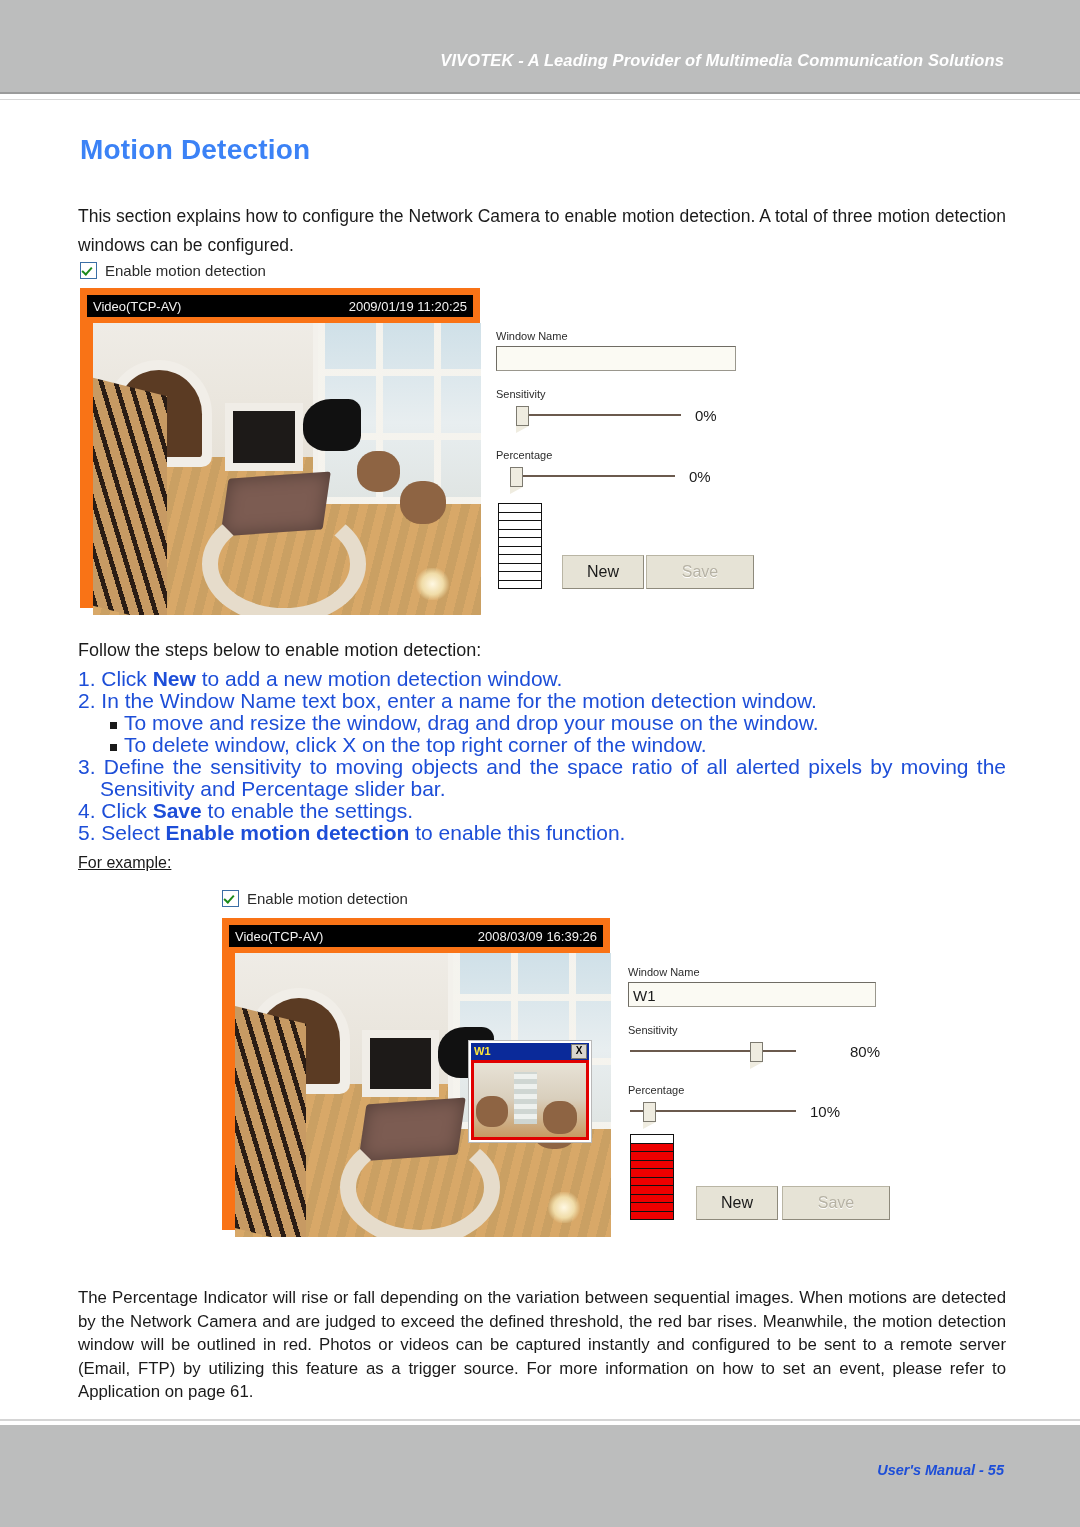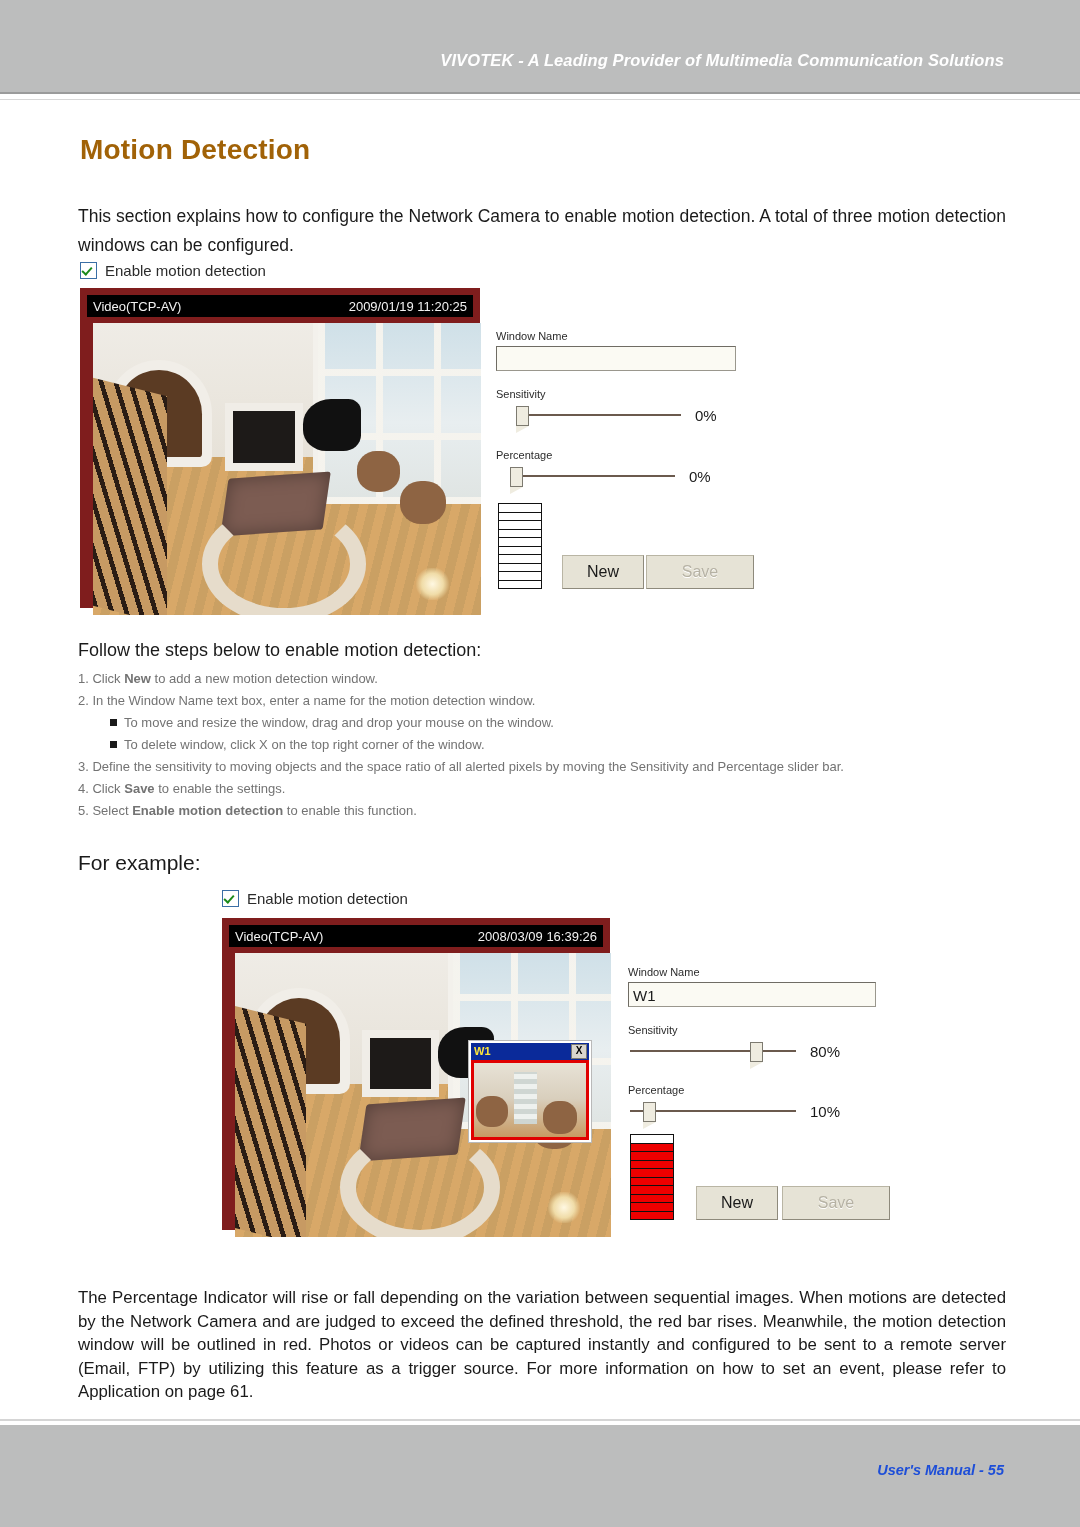--- a/index.html
+++ b/index.html
@@ -21,57 +21,57 @@
     color:#ffffff;font-style:italic;font-weight:bold;
     font-size:16.5px;letter-spacing:.1px;white-space:nowrap;
   }
   .hdr-rule{
     position:absolute;left:0;top:92px;width:1080px;height:5px;
     background:#ffffff;border-top:2px solid #9a9b9b;border-bottom:1px solid #d8d8d8;
   }
   
   .page-title{
     position:absolute;left:80px;top:134px;
-    font-size:28px;font-weight:bold;color:#a16207;letter-spacing:.2px;
+    font-size:28px;font-weight:bold;color:#3b82f6;letter-spacing:.2px;
   }
   
   .para{
     position:absolute;left:78px;width:928px;
     font-size:17.5px;color:#1a1a1a;line-height:29px;
     text-align:justify;
   }
   .para.nj{text-align:left;}
   .intro{top:202px;}
   .follow{top:636px;font-size:18px;}
-  .forex{top:848px;font-size:21px;}
+  .forex{top:848px;font-size:16px;text-decoration:underline;}
   .closing{top:1286px;line-height:23.5px;font-size:16.8px;}
   .steps{
     position:absolute;left:78px;width:928px;top:668px;
-    font-size:13px;color:#737373;
+    font-size:21px;color:#1d4ed8;
   }
   .step{display:block;line-height:22px;margin:0;padding:0;}
   .step-ind{padding-left:22px;text-indent:-22px;}
   .step-just{text-align:justify;text-indent:-22px;padding-left:22px;}
   .sub{padding-left:32px;text-indent:0;line-height:22px;}
   .bullet{display:inline-block;width:7px;height:7px;background:#1a1a1a;margin-right:7px;
           vertical-align:1px;}
   b{font-weight:bold;}
   
   .shot{position:absolute;}
   .chk-row{display:flex;align-items:center;gap:8px;}
   .chk-box{
     width:15px;height:15px;background:#ffffff;border:1px solid #3a6ea5;
     box-shadow:inset 0 0 0 1px #ffffff;position:relative;flex:0 0 auto;
   }
   .chk-box:after{
     content:"";position:absolute;left:3px;top:2px;width:4px;height:8px;
     border:solid #1a8a1a;border-width:0 2.4px 2.4px 0;transform:rotate(42deg);
   }
   .chk-lbl{font-size:15px;color:#2b2b2b;white-space:nowrap;}
-  .vid{position:relative;background:#7f1d1d;padding:13px;box-sizing:border-box;}
+  .vid{position:relative;background:#f97316;padding:13px;box-sizing:border-box;}
   .vid-bar{
     height:22px;background:#000000;color:#f2f2f2;font-size:13px;
     display:flex;align-items:center;justify-content:space-between;
     padding:0 6px;box-sizing:border-box;
     margin:-6px -6px 0 -6px;
   }
   .vid-bar span{white-space:nowrap;}
   .scene{
     position:relative;overflow:hidden;
     background:#c9a475;
@@ -317,21 +317,21 @@
           </div>
         </div>
       </div>
     </div>
 
     <div style="margin-left:18px;width:270px;padding-top:48px;">
       <div class="ctl-lbl">Window Name</div>
       <div class="txtbox" style="width:248px;">W1</div>
 
       <div class="ctl-lbl" style="margin-top:17px;">Sensitivity</div>
-      <div class="slider-row" style="margin-top:6px;">
+      <div class="slider-row" style="margin-top:6px;gap:40px;">
         <div class="track" style="width:166px;margin-left:2px;">
           <div class="thumb" style="left:120px;"></div>
         </div>
         <div class="pct">80%</div>
       </div>
 
       <div class="ctl-lbl" style="margin-top:24px;">Percentage</div>
       <div class="slider-row" style="margin-top:6px;">
         <div class="track" style="width:166px;margin-left:2px;">
           <div class="thumb" style="left:13px;"></div>

